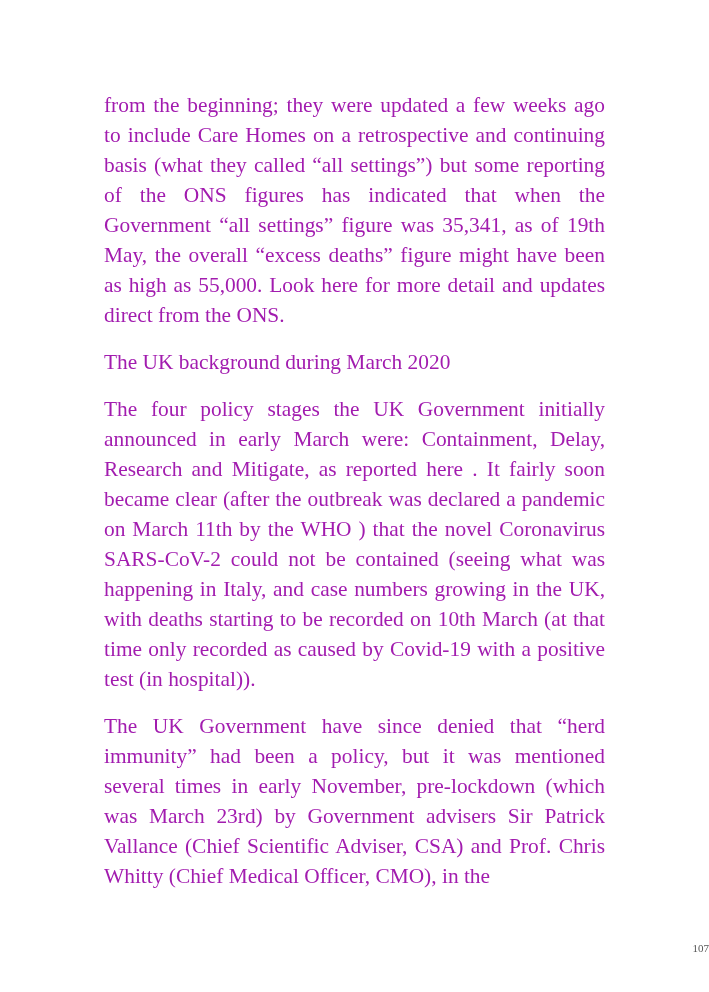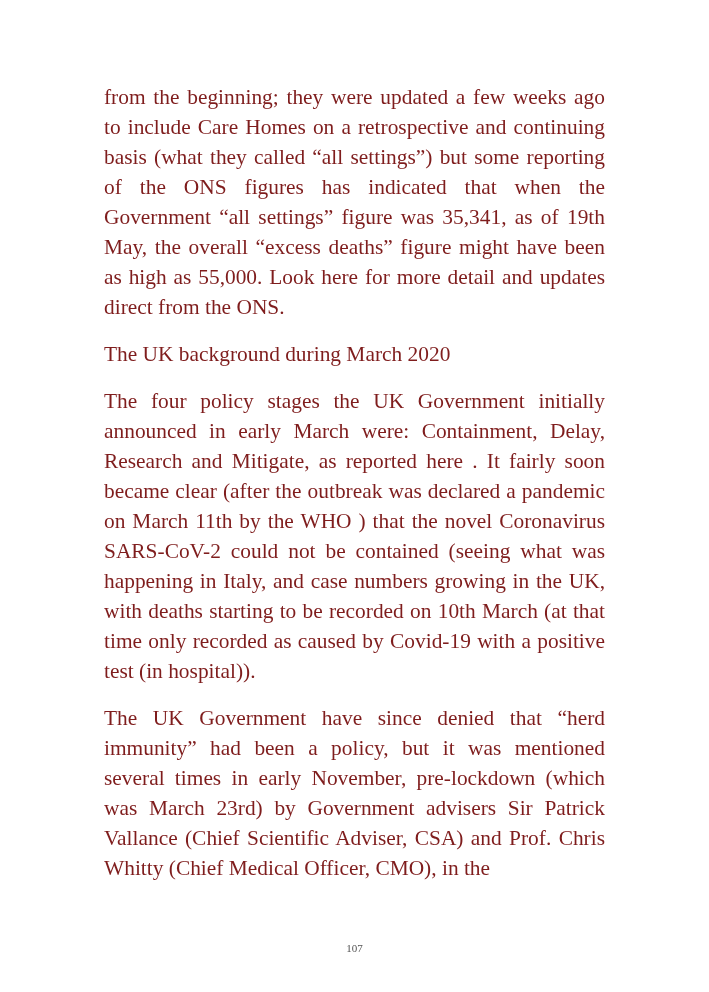--- a/index.html
+++ b/index.html
@@ -9,43 +9,43 @@
     }
     body {
       width: 709px;
       height: 992px;
       position: relative;
       overflow: hidden;
     }
     .page {
       position: absolute;
       left: 104px;
-      top: 82px;
+      top: 90px;
       width: 501px;
       font-family: "Liberation Serif", "DejaVu Serif", serif;
       font-size: 21.4px;
       line-height: 30px;
-      color: #7f1d1d;
+      color: #a21caf;
     }
     .para {
       margin: 0 0 17px 0;
       text-align: justify;
       text-align-last: left;
       hyphens: none;
     }
     .heading {
       margin: 4px 0 17px 0;
       text-align: left;
     }
     .page-number {
       position: absolute;
       left: 0;
       width: 709px;
       top: 942px;
-      text-align: center;
+      text-align: right;
       font-family: "Liberation Serif", "DejaVu Serif", serif;
       font-size: 11px;
       color: #555555;
     }
   </style>
 </head>
 <body>
 
 <div class="page">
   <p class="para">from the beginning; they were updated a few weeks ago to include Care Homes on a retrospective and continuing basis (what they called “all settings”) but some reporting of the ONS figures has indicated that when the Government “all settings” figure was 35,341, as of 19th May, the overall “excess deaths” figure might have been as high as 55,000. Look here for more detail and updates direct from the ONS.</p>

